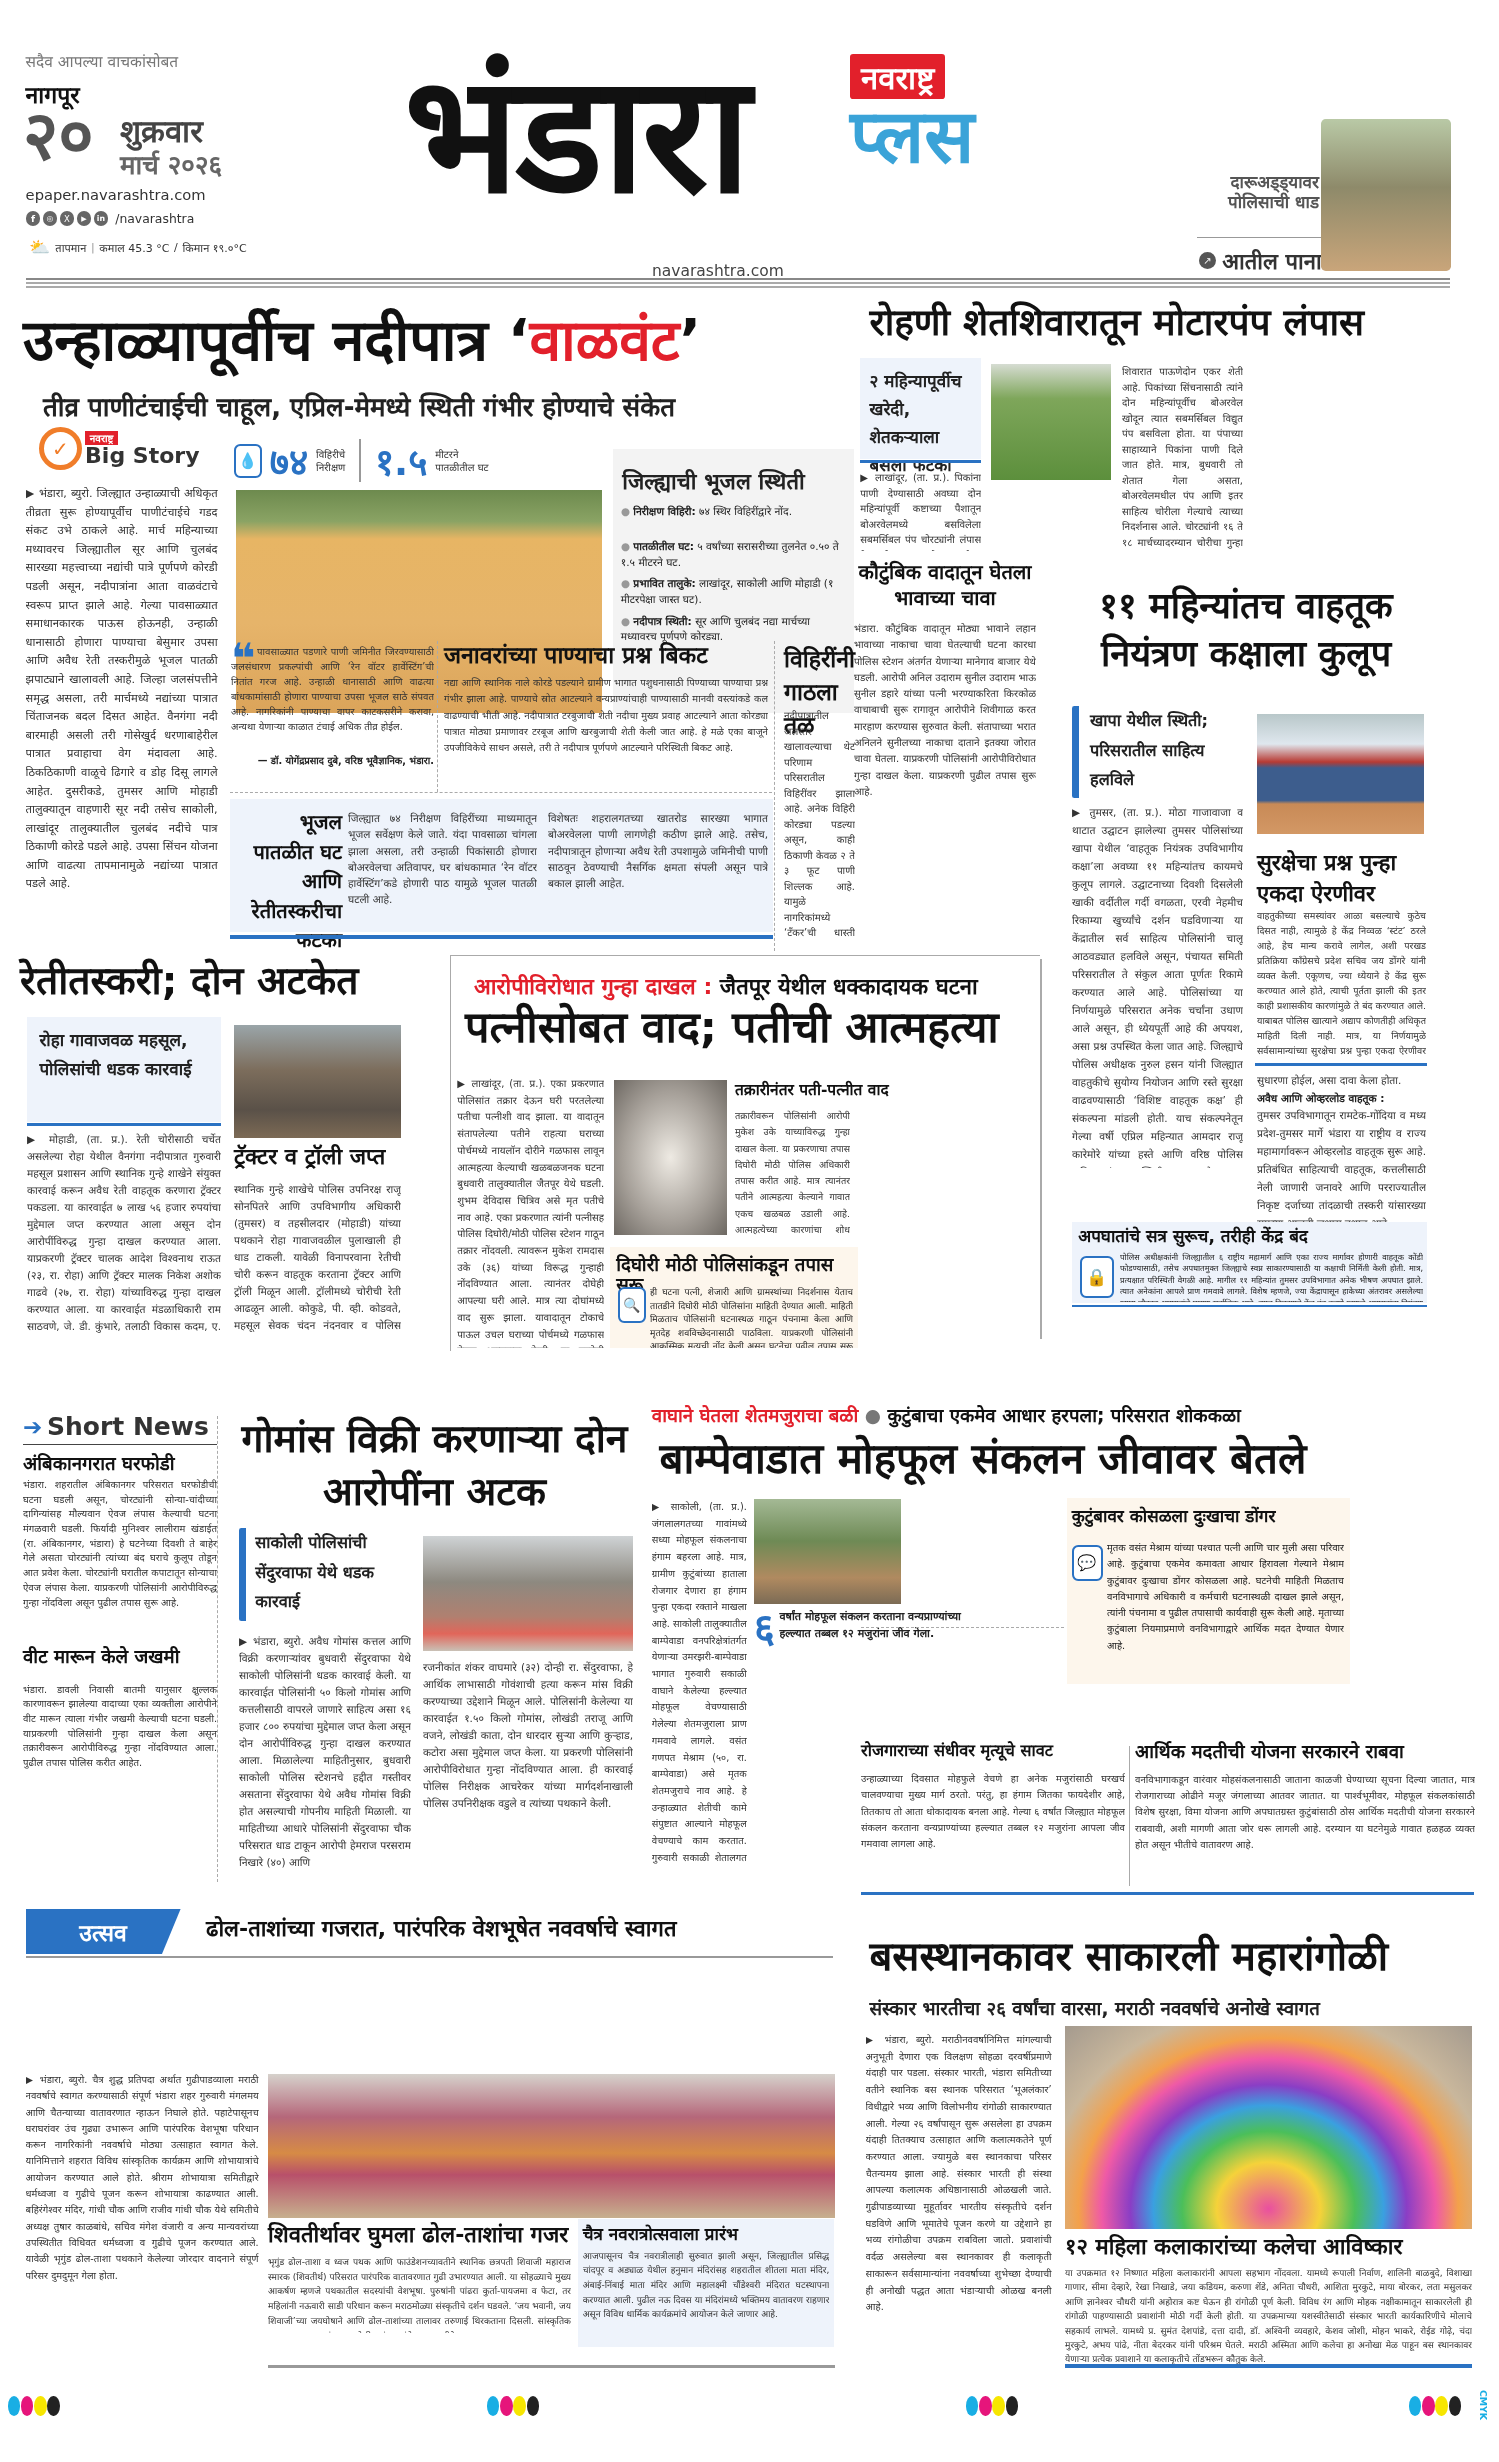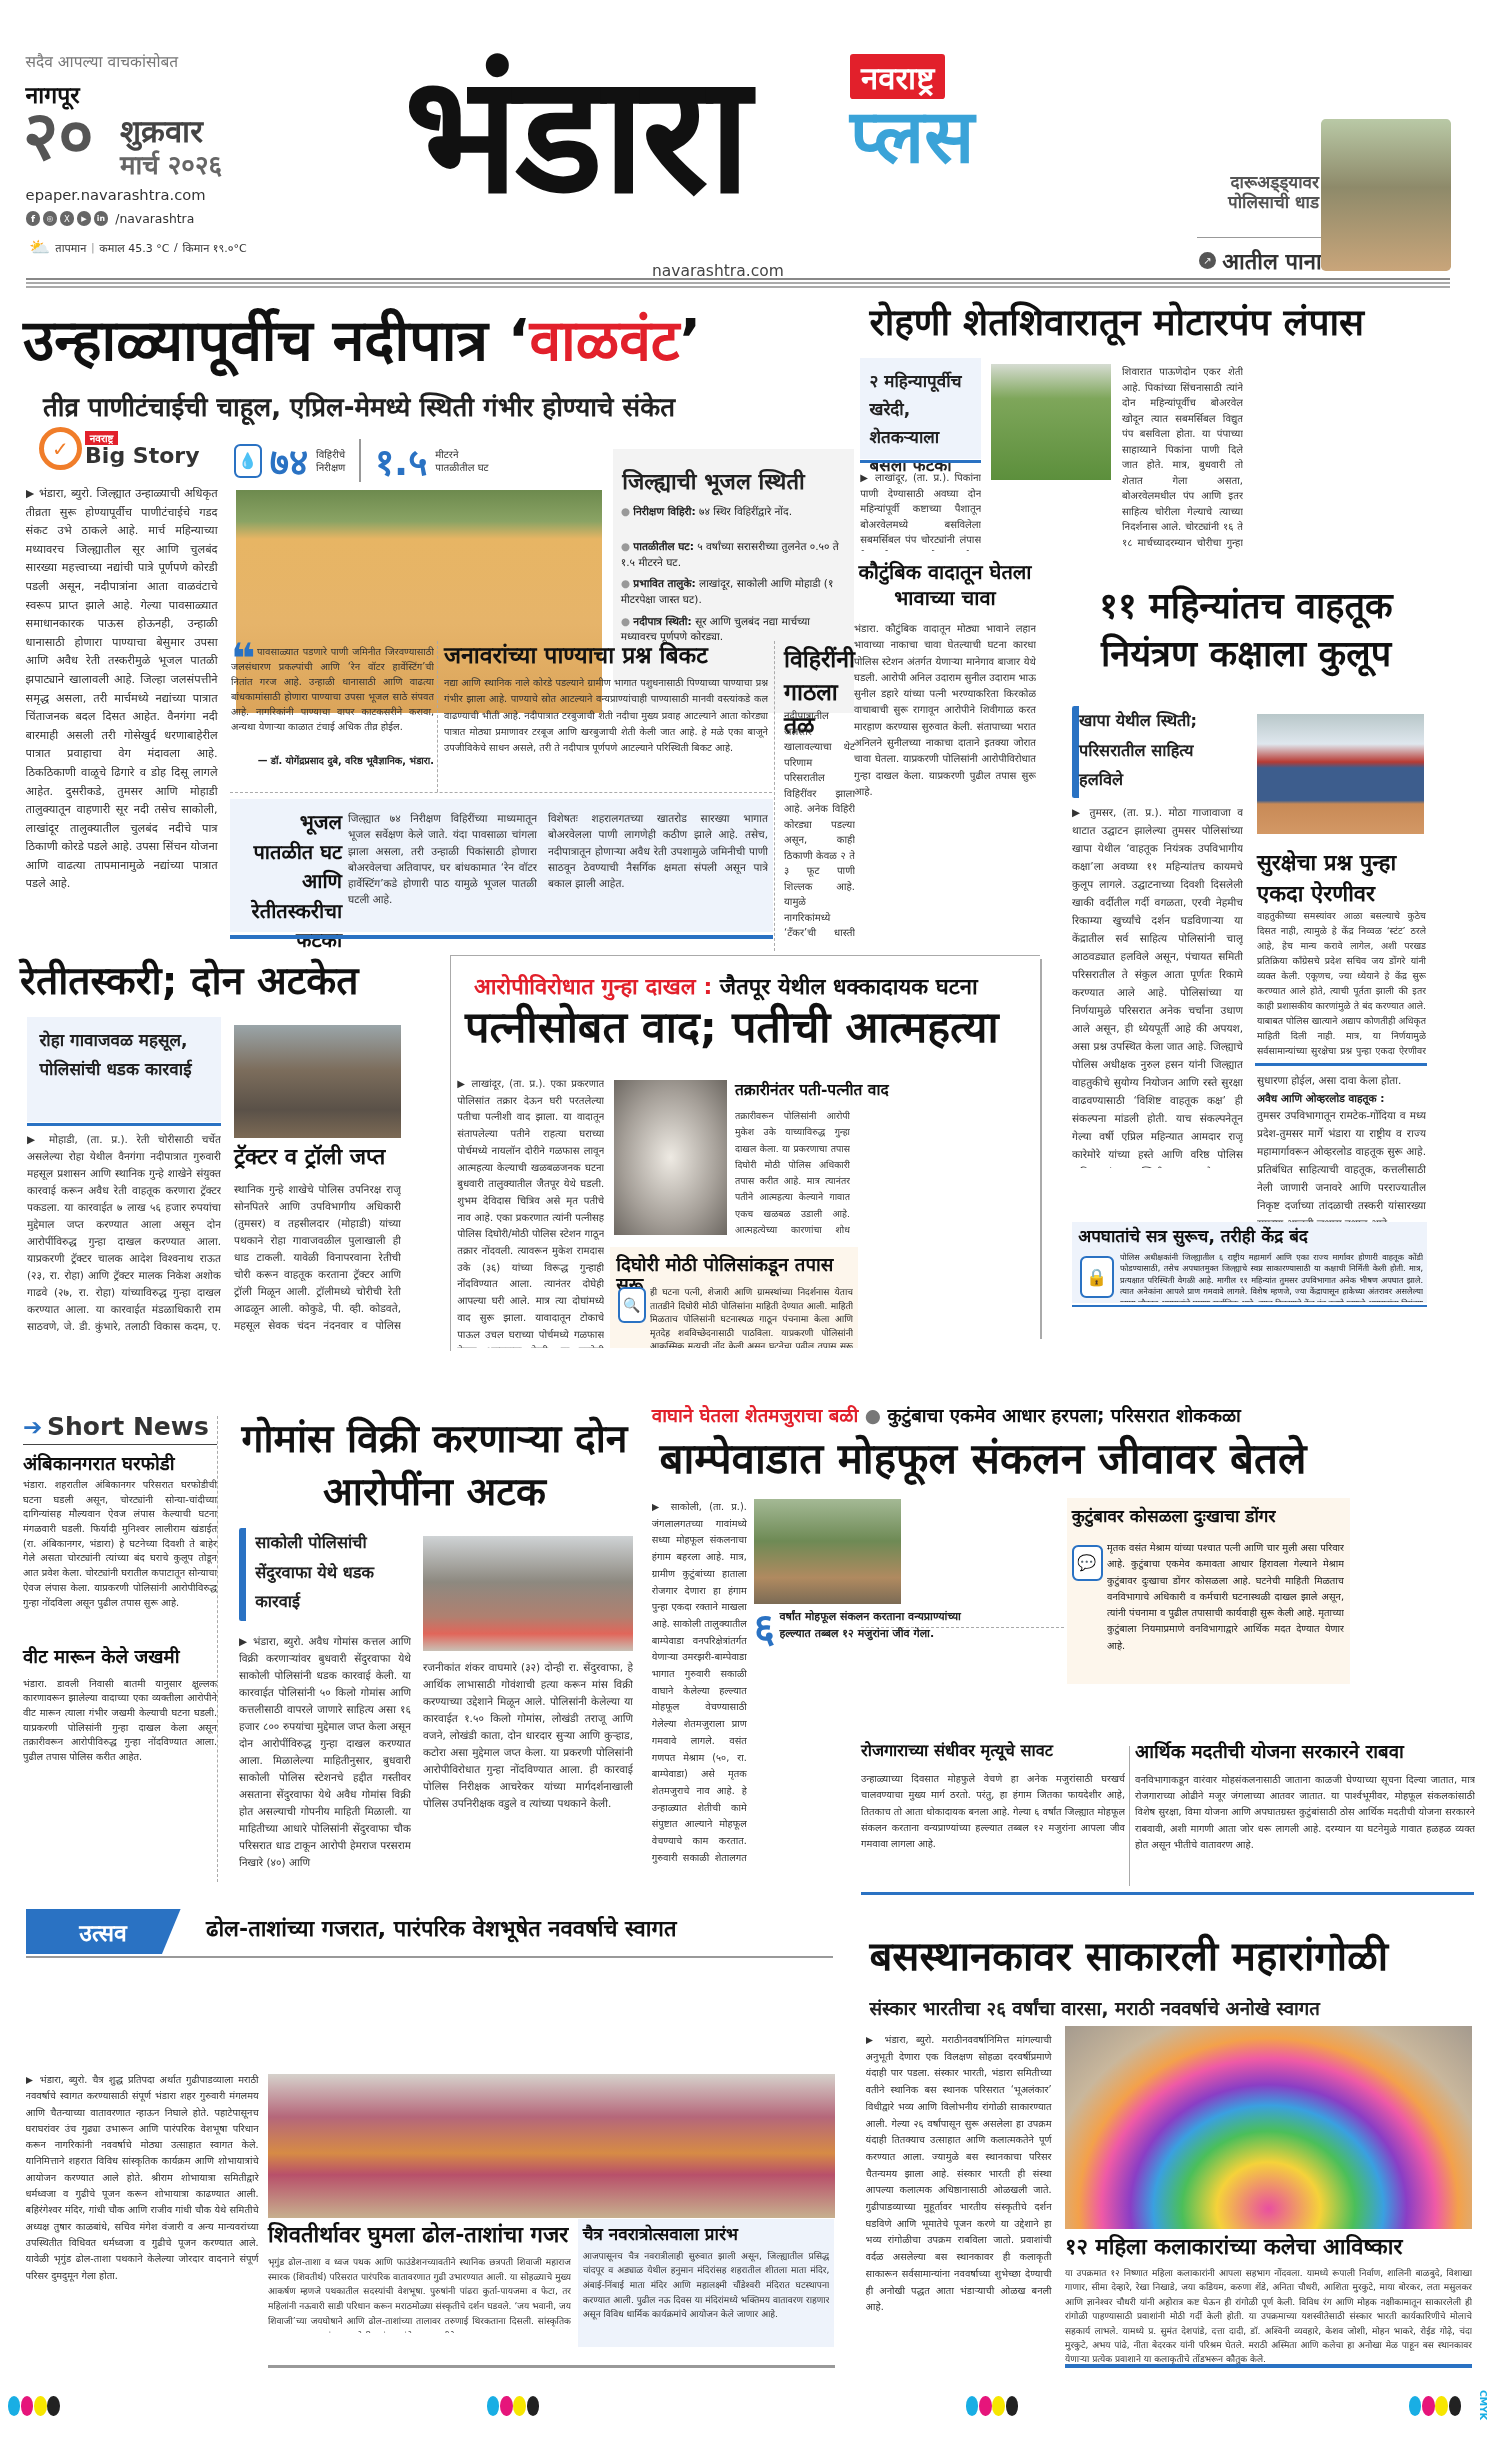--- a/index.html
+++ b/index.html
@@ -143,21 +143,21 @@
   <div class="abs txt-sm" style="left:268px;top:69px;width:121px;height:186px">शिवारात पाऊणेदोन एकर शेती आहे. पिकांच्या सिंचनासाठी त्यांने दोन महिन्यांपूर्वीच बोअरवेल खोदून त्यात सबमर्सिबल विद्युत पंप बसविला होता. या पंपाच्या साहाय्याने पिकांना पाणी दिले जात होते. मात्र, बुधवारी तो शेतात गेला असता, बोअरवेलमधील पंप आणि इतर साहित्य चोरीला गेल्याचे त्याच्या निदर्शनास आले. चोरट्यांनी १६ ते १८ मार्चच्यादरम्यान चोरीचा गुन्हा नोंदवला.</div>
 </div>
 
 <div class="abs" style="left:854px;top:559px;width:186px;height:372px">
   <div class="abs hl" style="left:0;top:0;width:182px;font-size:20px;line-height:26px;text-align:center">कौटुंबिक वादातून घेतला भावाच्या चावा</div>
   <div class="abs txt-sm" style="left:0;top:62px;width:182px;height:303px;font-size:10px;line-height:16.3px">भंडारा. कौटुंबिक वादातून मोठ्या भावाने लहान भावाच्या नाकाचा चावा घेतल्याची घटना कारधा पोलिस स्टेशन अंतर्गत येणाऱ्या मानेगाव बाजार येथे घडली. आरोपी अनिल उदाराम सुनील उदाराम भाऊ सुनील डहारे यांच्या पत्नी भरण्याकरिता किरकोळ वाचाबाची सुरू रागावून आरोपीने शिवीगाळ करत मारहाण करण्यास सुरुवात केली. संतापाच्या भरात अनिलने सुनीलच्या नाकाचा दाताने इतक्या जोरात चावा घेतला. याप्रकरणी पोलिसांनी आरोपीविरोधात गुन्हा दाखल केला. याप्रकरणी पुढील तपास सुरू आहे.</div>
 </div>
 
 <div class="abs" style="left:1044px;top:574px;width:456px;height:737px">
   <div class="abs hl" style="left:35px;top:7.8px;width:334px;font-size:36px;line-height:48px;text-align:center">११ महिन्यांतच वाहतूक नियंत्रण कक्षाला कुलूप</div>
-  <div class="abs leftblue" style="left:28px;top:132px;width:171px;height:92px;">
+  <div class="abs leftblue" style="left:28px;top:132px;width:171px;height:92px;padding-left:11px">
     <div style="font-size:16.3px;font-weight:bold;line-height:29.5px">खापा येथील स्थिती; परिसरातील साहित्य हलविले</div>
   </div>
   <div class="abs" style="left:213px;top:140px;width:167px;height:120px;background:linear-gradient(180deg,#b8c7c9 0%,#dfe7ee 25%,#b83a33 40%,#3d5d8d 45%,#3d5d8d 72%,#c88a56 75%,#d39865 100%)"></div>
   <div class="abs txt-sm" style="left:28px;top:229px;width:171px;height:365px;font-size:10.5px;line-height:18px">▶ तुमसर, (ता. प्र.). मोठा गाजावाजा व थाटात उद्घाटन झालेल्या तुमसर पोलिसांच्या खापा येथील ‘वाहतूक नियंत्रक उपविभागीय कक्षा’ला अवघ्या ११ महिन्यांतच कायमचे कुलूप लागले. उद्घाटनाच्या दिवशी दिसलेली खाकी वर्दीतील गर्दी वगळता, एरवी नेहमीच रिकाम्या खुर्च्यांचे दर्शन घडविणाऱ्या या केंद्रातील सर्व साहित्य पोलिसांनी चालू आठवड्यात हलविले असून, पंचायत समिती परिसरातील ते संकुल आता पूर्णतः रिकामे करण्यात आले आहे. पोलिसांच्या या निर्णयामुळे परिसरात अनेक चर्चांना उधाण आले असून, ही ध्येयपूर्ती आहे की अपयश, असा प्रश्न उपस्थित केला जात आहे. जिल्ह्याचे पोलिस अधीक्षक नुरुल हसन यांनी जिल्ह्यात वाहतुकीचे सुयोग्य नियोजन आणि रस्ते सुरक्षा वाढवण्यासाठी ‘विशिष्ट वाहतूक कक्ष’ ही संकल्पना मांडली होती. याच संकल्पनेतून गेल्या वर्षी एप्रिल महिन्यात आमदार राजू कारेमोरे यांच्या हस्ते आणि वरिष्ठ पोलिस अधिकाऱ्यांच्या उपस्थितीत या कक्षाचे उद्घाटन करण्यात आले होते. त्यावेळी तुमसरच्या पोलिस निरीक्षकांनी या केंद्राच्या माध्यमातून वाहतूक व्यवस्थेत मोठी</div>
   <div class="abs hl" style="left:213px;top:273px;width:171px;font-size:22px;line-height:31px">सुरक्षेचा प्रश्न पुन्हा एकदा ऐरणीवर</div>
   <div class="abs txt-sm" style="left:213px;top:334px;width:169px;height:151px;font-size:9.3px;line-height:15px">वाहतुकीच्या समस्यांवर आळा बसल्याचे कुठेच दिसत नाही, त्यामुळे हे केंद्र निव्वळ ‘स्टंट’ ठरले आहे, हेच मान्य करावे लागेल, अशी परखड प्रतिक्रिया काँग्रेसचे प्रदेश सचिव जय डोंगरे यांनी व्यक्त केली. एकूणच, ज्या ध्येयाने हे केंद्र सुरू करण्यात आले होते, त्याची पूर्तता झाली की इतर काही प्रशासकीय कारणांमुळे ते बंद करण्यात आले. याबाबत पोलिस खात्याने अद्याप कोणतीही अधिकृत माहिती दिली नाही. मात्र, या निर्णयामुळे सर्वसामान्यांच्या सुरक्षेचा प्रश्न पुन्हा एकदा ऐरणीवर आला आहे.</div>
   <div class="abs bluebar" style="left:211px;top:489px;width:172px;height:3.1px"></div>
   <div class="abs txt-sm" style="left:213px;top:497px;width:169px;font-size:10.5px;line-height:18px">सुधारणा होईल, असा दावा केला होता.</div>
   <div class="abs" style="left:213px;top:515px;width:169px;font-size:10.5px;font-weight:bold;line-height:18px">अवैध आणि ओव्हरलोड वाहतूक :</div>
   <div class="abs txt-sm" style="left:213px;top:532px;width:169px;height:116px;font-size:10.5px;line-height:18px">तुमसर उपविभागातून रामटेक-गोंदिया व मध्य प्रदेश-तुमसर मार्गे भंडारा या राष्ट्रीय व राज्य महामार्गावरून ओव्हरलोड वाहतूक सुरू आहे. प्रतिबंधित साहित्याची वाहतूक, कत्तलीसाठी नेली जाणारी जनावरे आणि परराज्यातील निकृष्ट दर्जाच्या तांदळाची तस्करी यांसारख्या समस्या आजही जशास तशाच आहे.</div>
@@ -204,21 +204,21 @@
 </div>
 
 <div class="abs" style="left:23px;top:1412px;width:194px;height:481px">
   <div style="display:flex;align-items:center;gap:4.7px;border-bottom:1.6px solid #444;padding-bottom:3.1px">
     <span style="font-size:23px;font-weight:900;color:#2a72c3">➔</span>
     <span style="font-size:25px;font-weight:bold;color:#333">Short News</span>
   </div>
   <div class="hl" style="margin-top:9.3px;font-size:18.6px">अंबिकानगरात घरफोडी</div>
   <div class="txt-sm" style="margin-top:3.1px;height:163px;font-size:9.7px;line-height:14.7px">भंडारा. शहरातील अंबिकानगर परिसरात घरफोडीची घटना घडली असून, चोरट्यांनी सोन्या-चांदीच्या दागिन्यांसह मौल्यवान ऐवज लंपास केल्याची घटना मंगळवारी घडली. फिर्यादी मुनिश्वर लालीराम खंडाईत (रा. अंबिकानगर, भंडारा) हे घटनेच्या दिवशी ते बाहेर गेले असता चोरट्यांनी त्यांच्या बंद घराचे कुलूप तोडून आत प्रवेश केला. चोरट्यांनी घरातील कपाटातून सोन्याचा ऐवज लंपास केला. याप्रकरणी पोलिसांनी आरोपीविरुद्ध गुन्हा नोंदविला असून पुढील तपास सुरू आहे.</div>
   <div class="hl" style="margin-top:6.2px;font-size:18.6px">वीट मारून केले जखमी</div>
-  <div class="txt-sm" style="margin-top:9px;height:163px;font-size:9.7px;line-height:14.7px">भंडारा. डावली निवासी बातमी यानुसार क्षुल्लक कारणावरून झालेल्या वादाच्या एका व्यक्तीला आरोपीने वीट मारून त्याला गंभीर जखमी केल्याची घटना घडली. याप्रकरणी पोलिसांनी गुन्हा दाखल केला असून तक्रारीवरून आरोपीविरुद्ध गुन्हा नोंदविण्यात आला. पुढील तपास पोलिस करीत आहेत.</div>
+  <div class="txt-sm" style="margin-top:15px;height:163px;font-size:9.7px;line-height:14.7px">भंडारा. डावली निवासी बातमी यानुसार क्षुल्लक कारणावरून झालेल्या वादाच्या एका व्यक्तीला आरोपीने वीट मारून त्याला गंभीर जखमी केल्याची घटना घडली. याप्रकरणी पोलिसांनी गुन्हा दाखल केला असून तक्रारीवरून आरोपीविरुद्ध गुन्हा नोंदविण्यात आला. पुढील तपास पोलिस करीत आहेत.</div>
 </div>
 <div class="abs dash-v" style="left:217px;top:1416px;height:466px"></div>
 
 <div class="abs" style="left:225px;top:1412px;width:419px;height:481px">
   <div class="abs leftblue" style="left:14px;top:116px;width:163px;height:93px;padding-left:9.3px">
     <div style="font-size:16.3px;font-weight:bold;line-height:29.5px">साकोली पोलिसांची सेंदुरवाफा येथे धडक कारवाई</div>
   </div>
   <div class="abs hl" style="left:15.5px;top:0;width:388px;font-size:39px;line-height:53px;text-align:center">गोमांस विक्री करणाऱ्या दोन आरोपींना अटक</div>
   <div class="abs txt-sm" style="left:14px;top:221px;width:172px;height:256px;font-size:10.5px;line-height:17px">▶ भंडारा, ब्युरो. अवैध गोमांस कत्तल आणि विक्री करणाऱ्यांवर बुधवारी सेंदुरवाफा येथे साकोली पोलिसांनी धडक कारवाई केली. या कारवाईत पोलिसांनी ५० किलो गोमांस आणि कत्तलीसाठी वापरले जाणारे साहित्य असा १६ हजार ८०० रुपयांचा मुद्देमाल जप्त केला असून दोन आरोपींविरुद्ध गुन्हा दाखल करण्यात आला. मिळालेल्या माहितीनुसार, बुधवारी साकोली पोलिस स्टेशनचे हद्दीत गस्तीवर असताना सेंदुरवाफा येथे अवैध गोमांस विक्री होत असल्याची गोपनीय माहिती मिळाली. या माहितीच्या आधारे पोलिसांनी सेंदुरवाफा चौक परिसरात धाड टाकून आरोपी हेमराज परसराम निखारे (४०) आणि</div>
   <div class="abs" style="left:198px;top:124px;width:210px;height:115px;background:linear-gradient(180deg,#cfd3d5 0%,#8d8980 40%,#b08070 70%,#e1665a 85%,#c9c1b6 100%)"></div>

